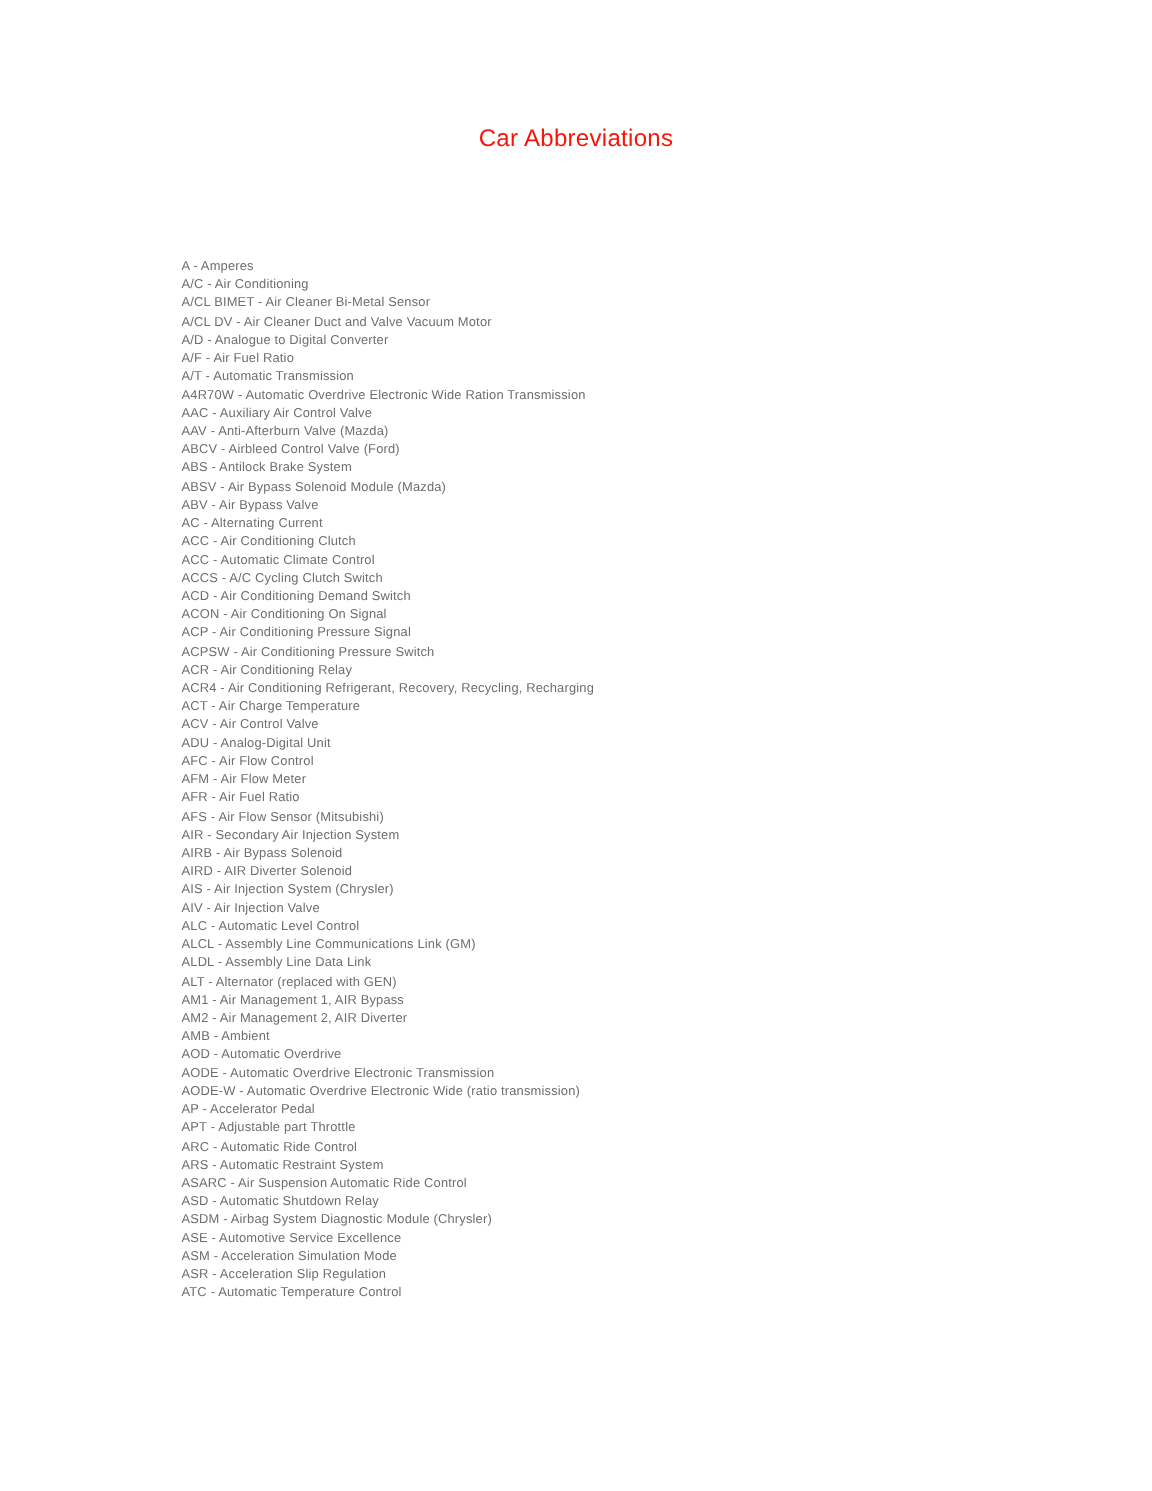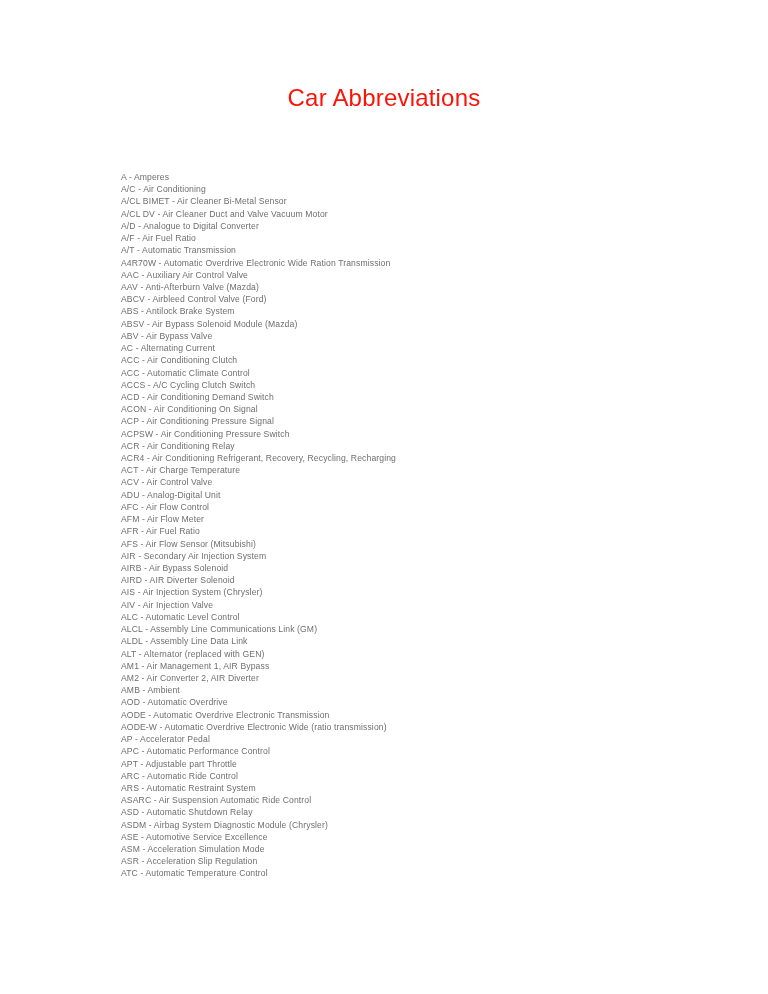--- a/index.html
+++ b/index.html
@@ -21,21 +21,21 @@
     background: #ffffff;
     box-sizing: border-box;
   }
   .doc-title {
     position: absolute;
     top: 84px;
     left: 0;
     width: 768px;
     text-align: center;
     color: #fa1408;
-    font-size: 24px;
+    font-size: 16px;
     font-weight: normal;
     letter-spacing: 0.2px;
     margin: 0;
     line-height: 1.15;
     font-family: "Liberation Sans", sans-serif;
   }
   .abbrev-list {
     position: absolute;
     top: 163px;
     left: 113px;
@@ -95,27 +95,26 @@
       <li class="abbrev-item">AIR - Secondary Air Injection System</li>
       <li class="abbrev-item">AIRB - Air Bypass Solenoid</li>
       <li class="abbrev-item">AIRD - AIR Diverter Solenoid</li>
       <li class="abbrev-item">AIS - Air Injection System (Chrysler)</li>
       <li class="abbrev-item">AIV - Air Injection Valve</li>
       <li class="abbrev-item">ALC - Automatic Level Control</li>
       <li class="abbrev-item">ALCL - Assembly Line Communications Link (GM)</li>
       <li class="abbrev-item">ALDL - Assembly Line Data Link</li>
       <li class="abbrev-item">ALT - Alternator (replaced with GEN)</li>
       <li class="abbrev-item">AM1 - Air Management 1, AIR Bypass</li>
-      <li class="abbrev-item">AM2 - Air Converter 2, AIR Diverter</li>
+      <li class="abbrev-item">AM2 - Air Management 2, AIR Diverter</li>
       <li class="abbrev-item">AMB - Ambient</li>
       <li class="abbrev-item">AOD - Automatic Overdrive</li>
       <li class="abbrev-item">AODE - Automatic Overdrive Electronic Transmission</li>
       <li class="abbrev-item">AODE-W - Automatic Overdrive Electronic Wide (ratio transmission)</li>
       <li class="abbrev-item">AP - Accelerator Pedal</li>
-      <li class="abbrev-item">APC - Automatic Performance Control</li>
       <li class="abbrev-item">APT - Adjustable part Throttle</li>
       <li class="abbrev-item">ARC - Automatic Ride Control</li>
       <li class="abbrev-item">ARS - Automatic Restraint System</li>
       <li class="abbrev-item">ASARC - Air Suspension Automatic Ride Control</li>
       <li class="abbrev-item">ASD - Automatic Shutdown Relay</li>
       <li class="abbrev-item">ASDM - Airbag System Diagnostic Module (Chrysler)</li>
       <li class="abbrev-item">ASE - Automotive Service Excellence</li>
       <li class="abbrev-item">ASM - Acceleration Simulation Mode</li>
       <li class="abbrev-item">ASR - Acceleration Slip Regulation</li>
       <li class="abbrev-item">ATC - Automatic Temperature Control</li>

